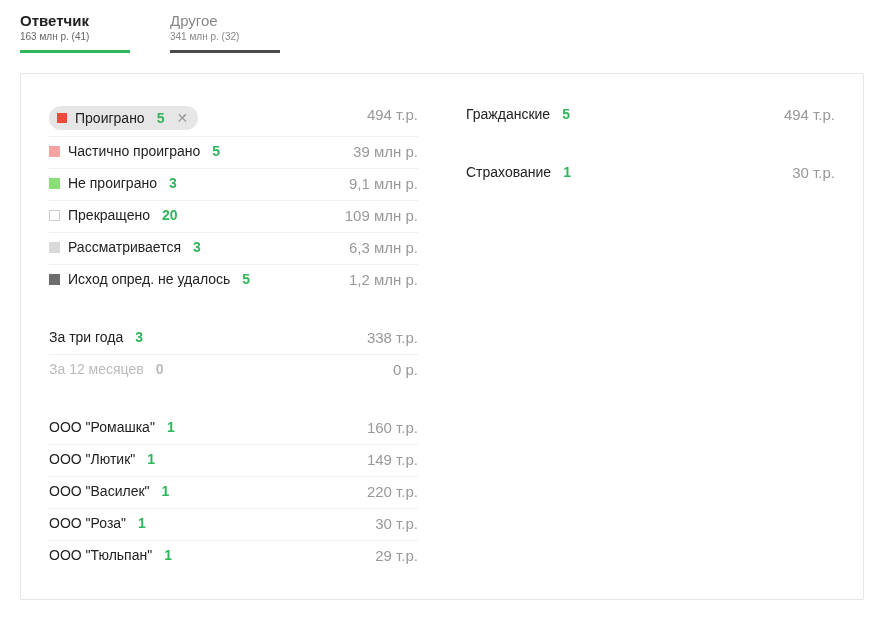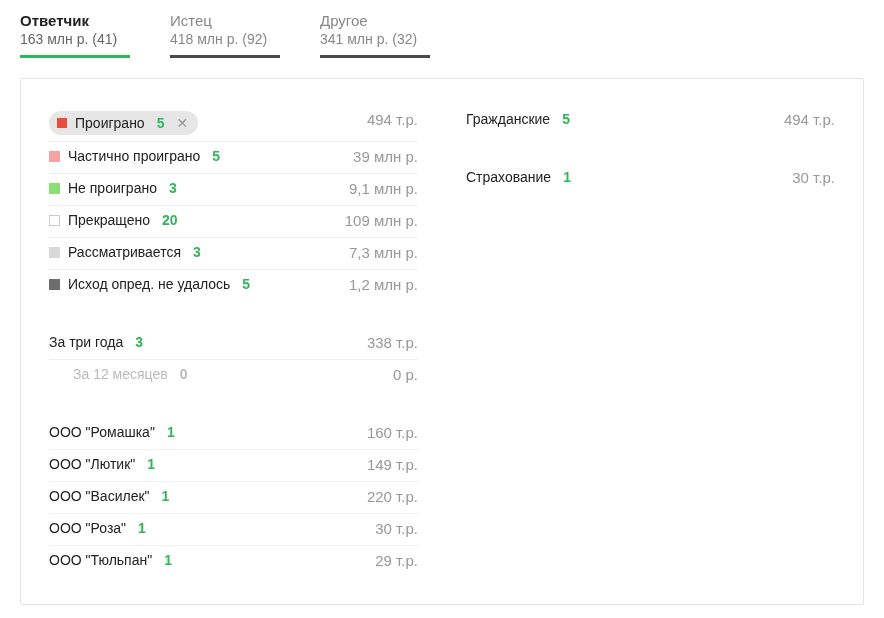--- a/index.html
+++ b/index.html
@@ -22,21 +22,21 @@
       cursor: pointer;
       border-bottom: 3px solid transparent;
       min-width: 110px;
     }
     .tab-label {
       font-size: 15px;
       color: #888;
       margin-bottom: 2px;
     }
     .tab-sub {
-      font-size: 14px;
+      font-size: 10px;
       color: #888;
     }
     .tab.active .tab-label { color: #222; font-weight: 600; }
     .tab.active .tab-sub { color: #666; }
     .tab.active { border-bottom-color: #2fb65a; }
     .tab.inactive-bar { border-bottom-color: #4a4a4a; }
 
     .panel {
       margin: 20px;
       border: 1px solid #e5e5e5;
@@ -60,21 +60,21 @@
     .row-left {
       display: flex;
       align-items: center;
       gap: 8px;
       flex: 1;
       min-width: 0;
     }
     .row-label { color: #222; }
     .row-count { color: #2fb65a; font-weight: 600; margin-left: 4px; }
     .row-amount { color: #999; font-size: 15px; white-space: nowrap; }
-    .row.muted .row-label { color: #bbb; margin-left: 24px; }
+    .row.muted .row-label { color: #bbb; }
     .row.muted .row-count { color: #bbb; }
 
     .swatch {
       width: 11px;
       height: 11px;
       border: 1px solid transparent;
       display: inline-block;
       flex-shrink: 0;
     }
     .sw-red { background: #e74c3c; }
@@ -103,24 +103,20 @@
   </style>
 </head>
 <body>
 
 <div class="tabs">
   <div class="tab active">
     <div class="tab-label">Ответчик</div>
     <div class="tab-sub">163 млн р. (41)</div>
   </div>
   <div class="tab inactive-bar">
-    <div class="tab-label">Истец</div>
-    <div class="tab-sub">418 млн р. (92)</div>
-  </div>
-  <div class="tab inactive-bar">
     <div class="tab-label">Другое</div>
     <div class="tab-sub">341 млн р. (32)</div>
   </div>
 </div>
 
 <div class="panel">
   <div class="col">
 
     <div class="group">
       <div class="row">
@@ -157,21 +153,21 @@
           <span class="row-count">20</span>
         </div>
         <span class="row-amount">109 млн р.</span>
       </div>
       <div class="row">
         <div class="row-left">
           <span class="swatch sw-lightgray"></span>
           <span class="row-label">Рассматривается</span>
           <span class="row-count">3</span>
         </div>
-        <span class="row-amount">7,3 млн р.</span>
+        <span class="row-amount">6,3 млн р.</span>
       </div>
       <div class="row">
         <div class="row-left">
           <span class="swatch sw-darkgray"></span>
           <span class="row-label">Исход опред. не удалось</span>
           <span class="row-count">5</span>
         </div>
         <span class="row-amount">1,2 млн р.</span>
       </div>
     </div>

